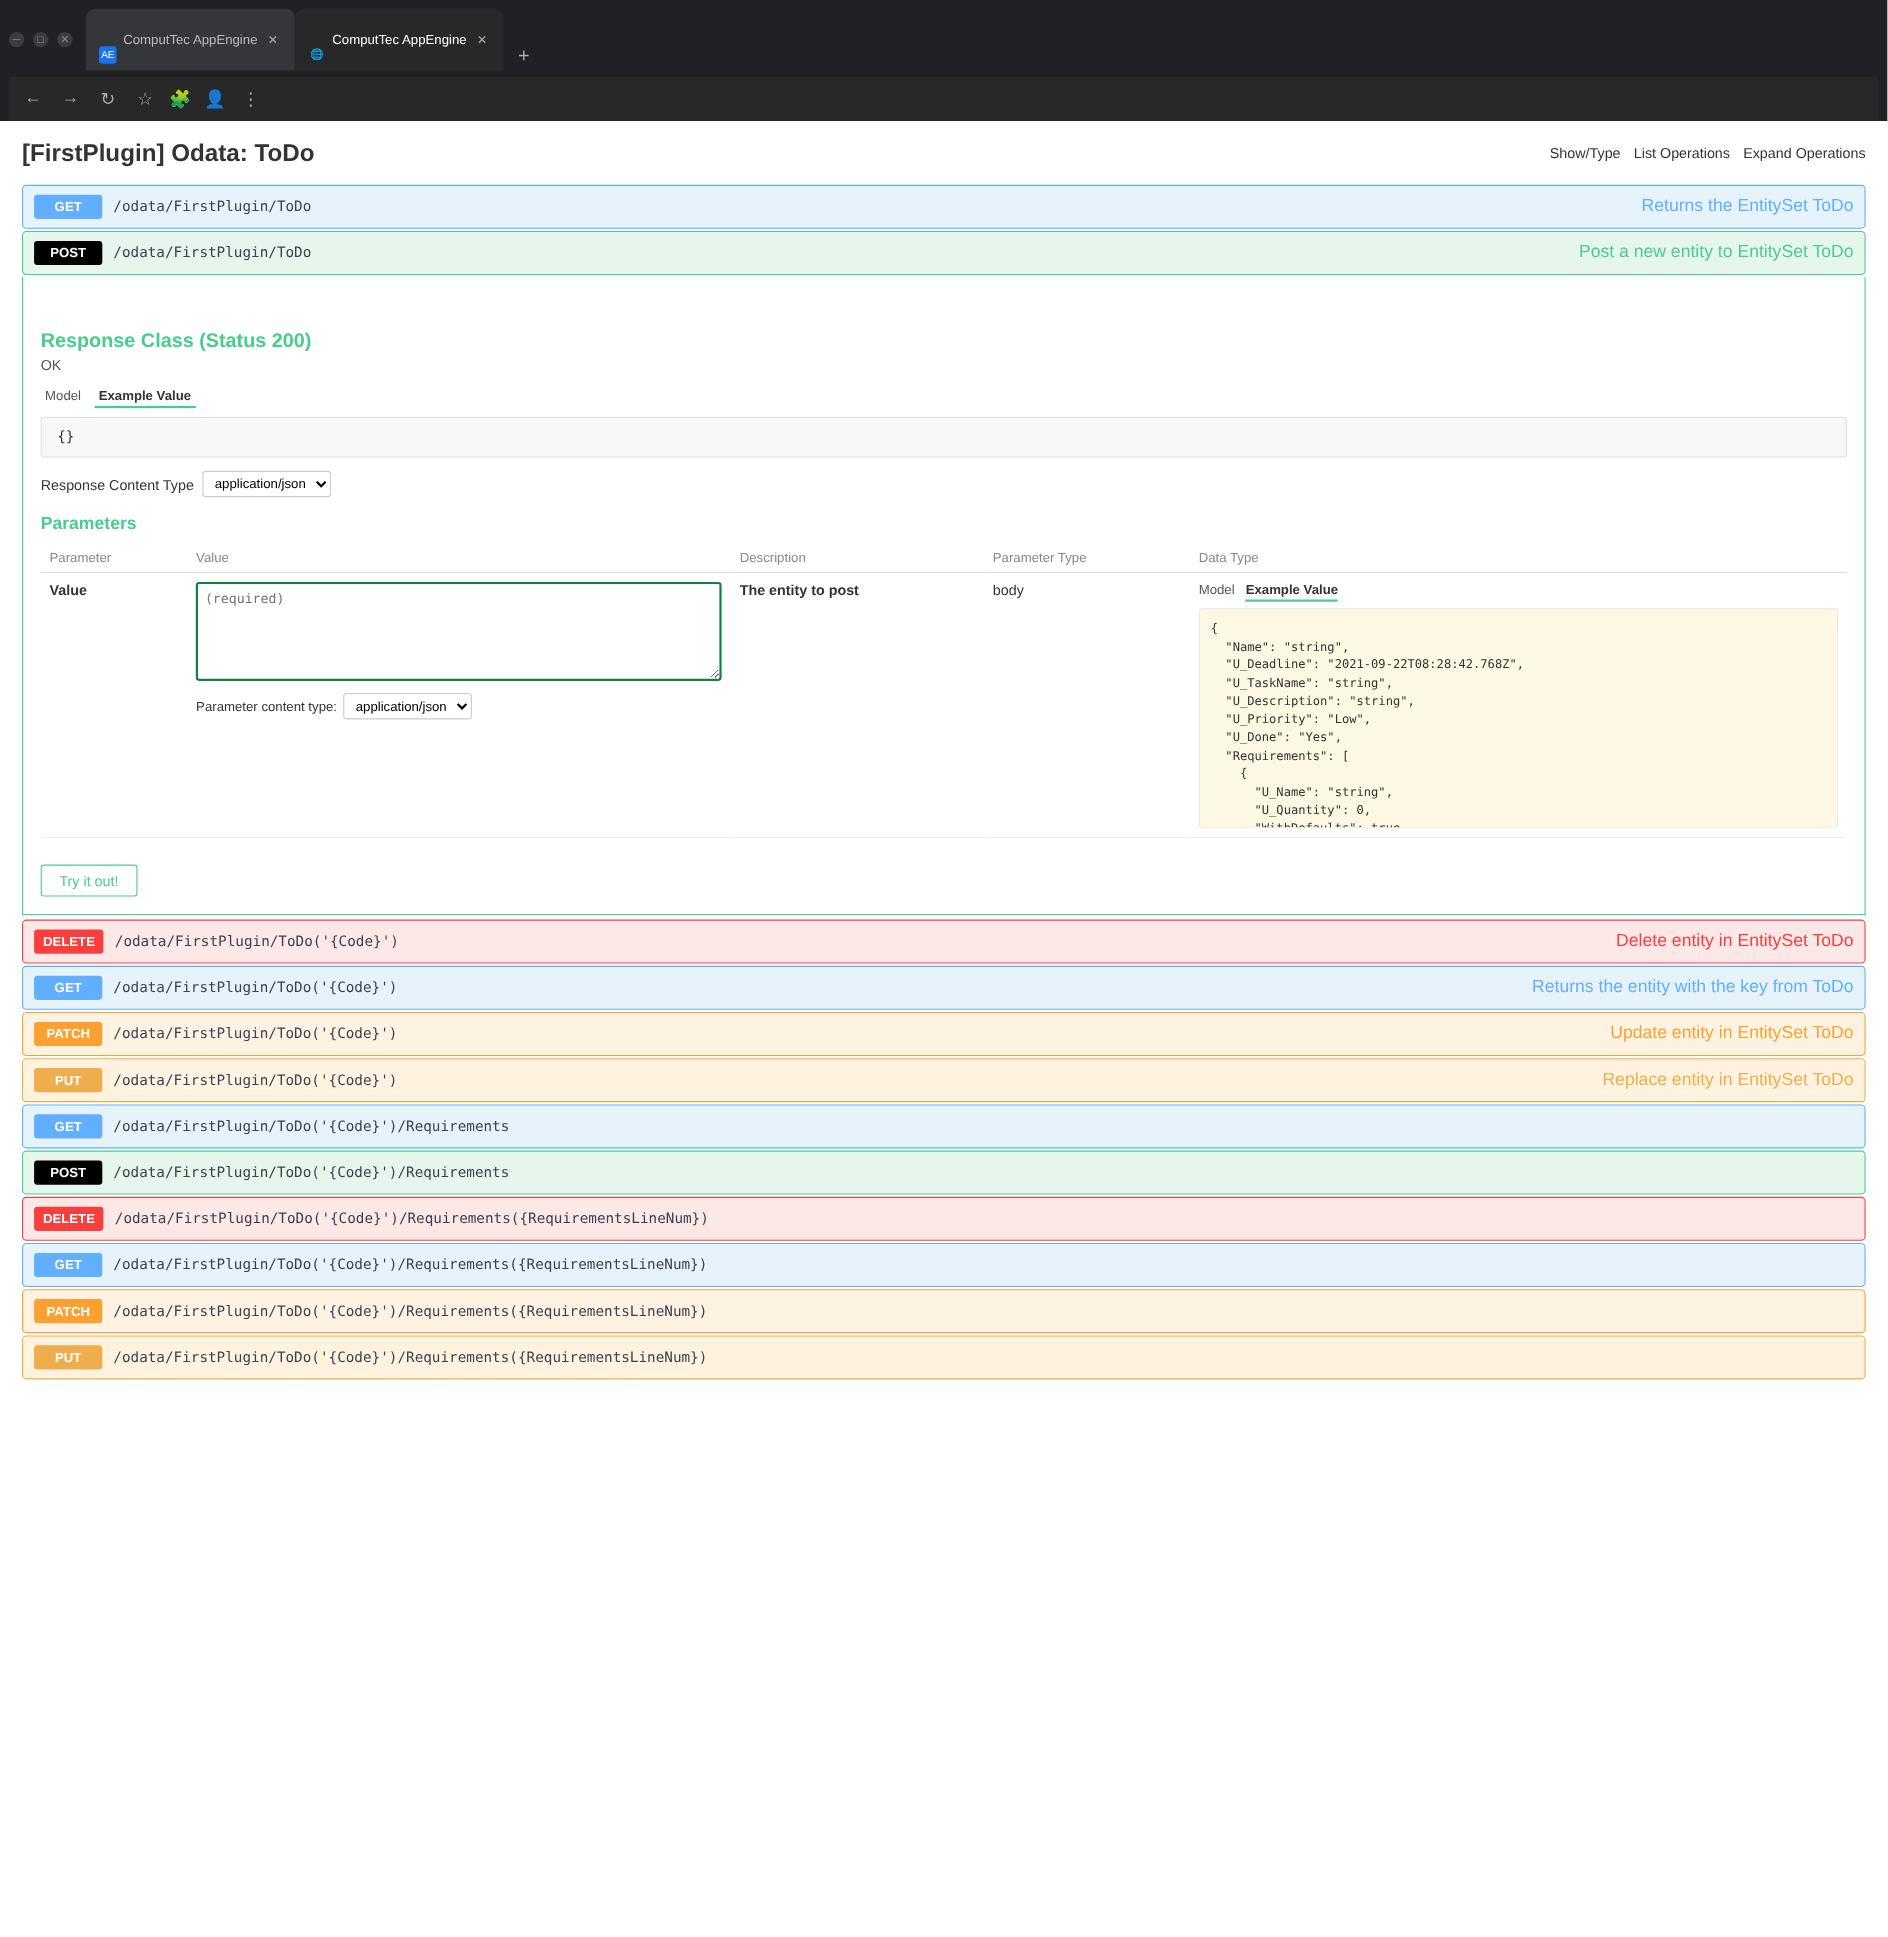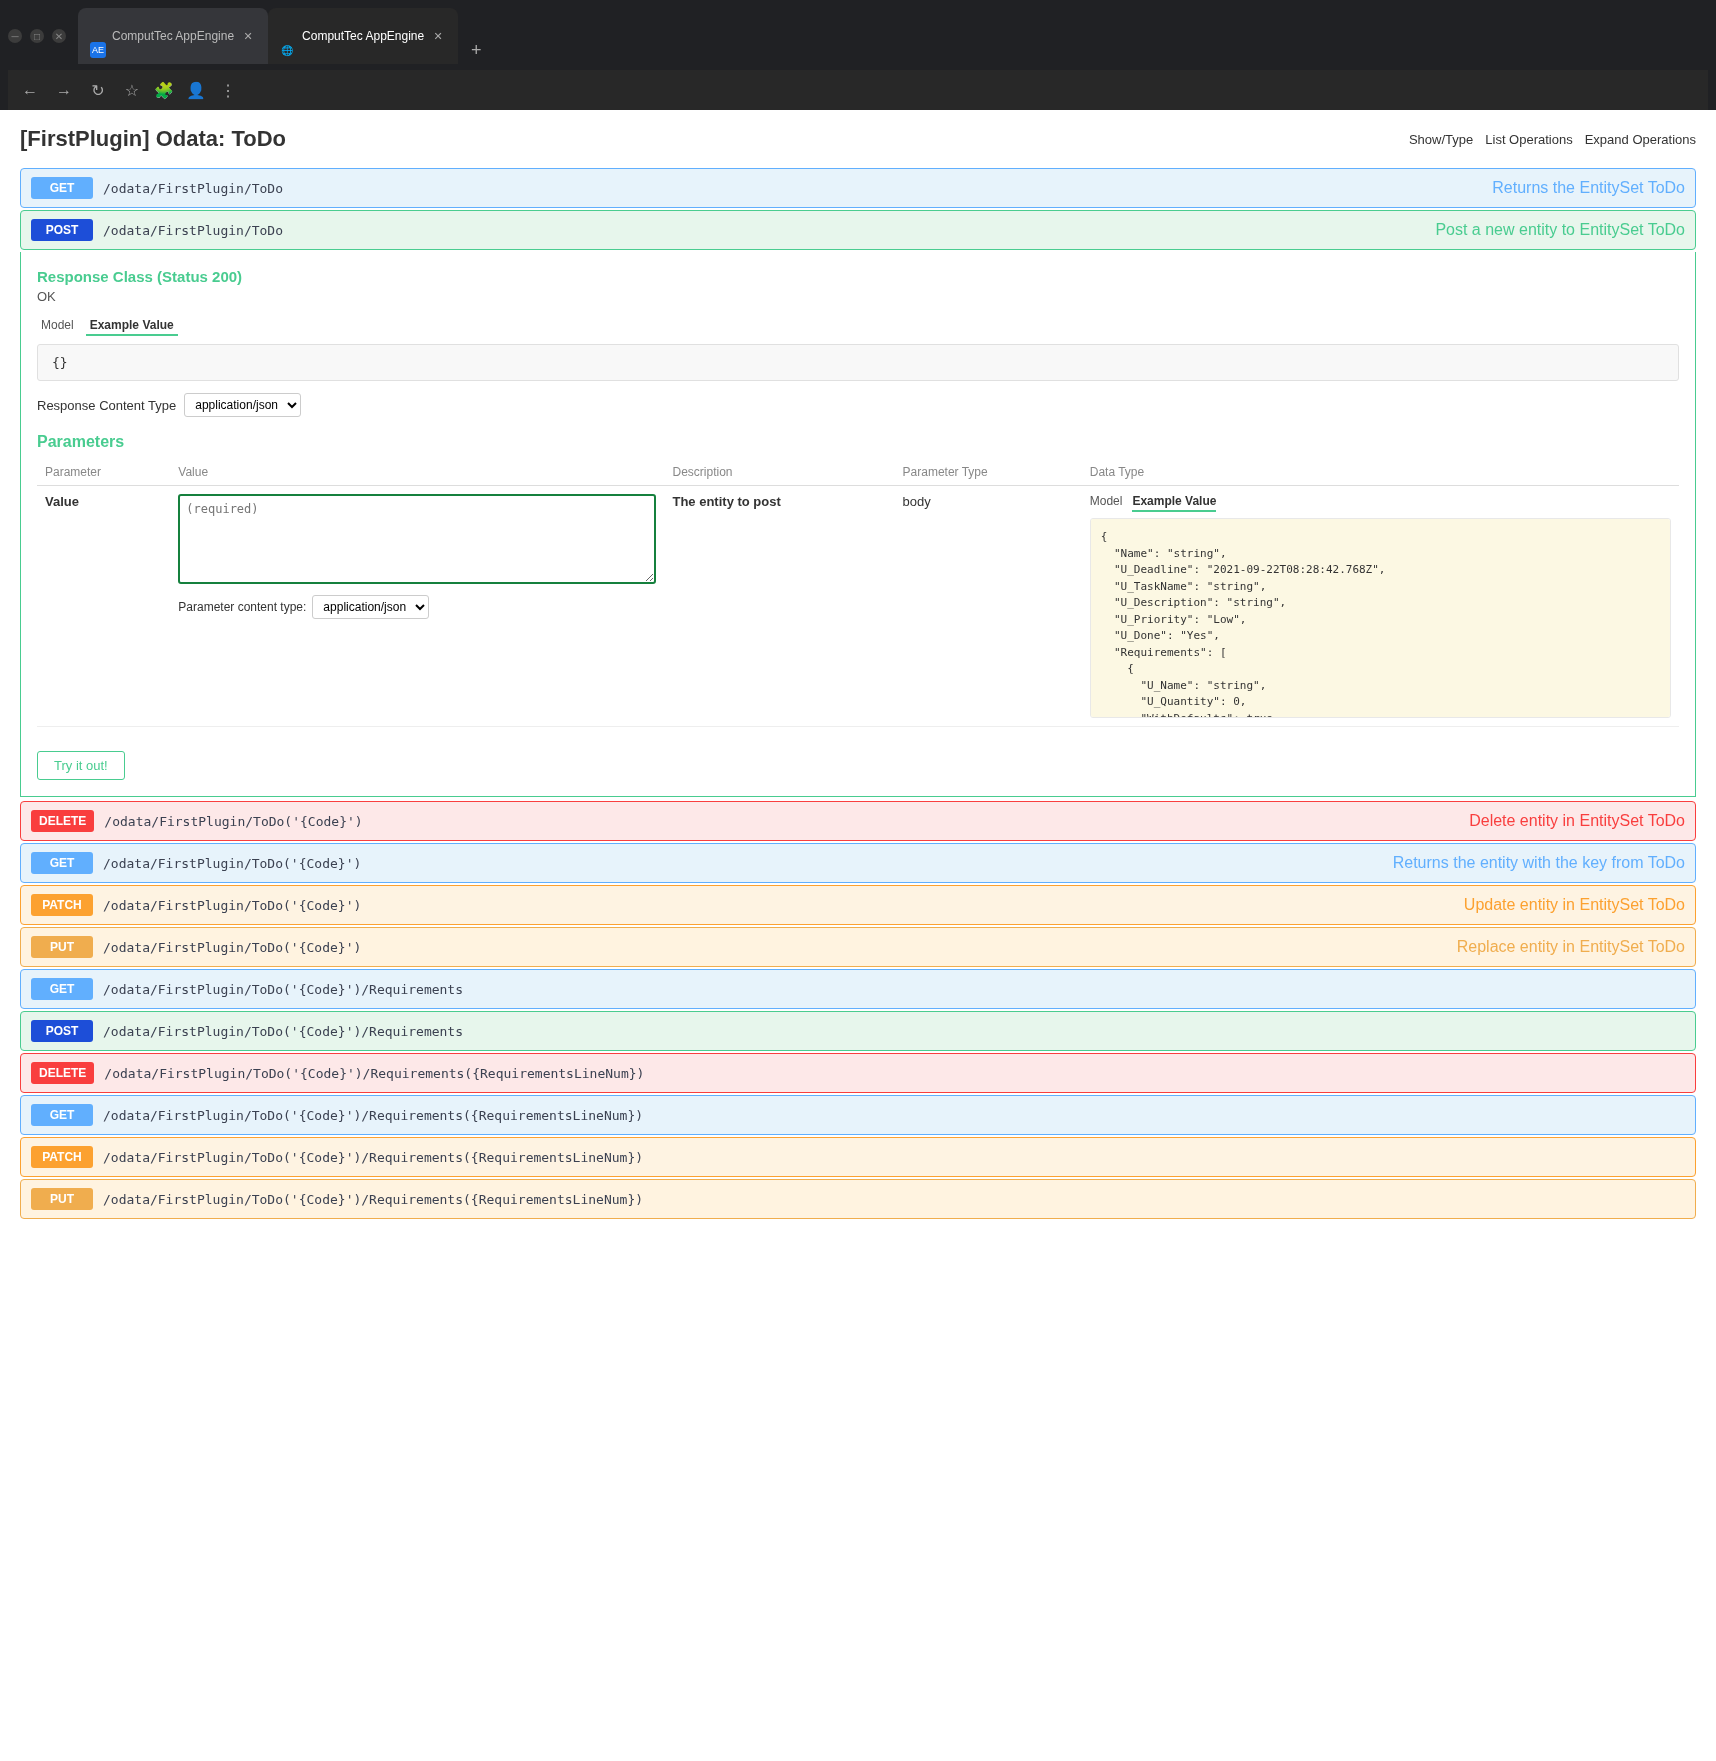--- a/index.html
+++ b/index.html
@@ -176,21 +176,21 @@
       font-size: 12px;
       font-weight: bold;
       color: #fff;
       padding: 4px 8px;
       border-radius: 3px;
       min-width: 62px;
       text-align: center;
       margin-right: 10px;
     }
     .badge-get { background: #61affe; }
-    .badge-post { background: #1d4ed8; }
+    .badge-post { background: #000000; }
     .badge-delete { background: #f93e3e; }
     .badge-patch { background: #fca130; }
     .badge-put { background: #f0ad4e; }
 
     .op-path {
       flex: 1;
       font-family: monospace;
       font-size: 13px;
       color: #3b4151;
     }
@@ -208,24 +208,25 @@
     
     .expanded-section {
       border: 1px solid #49cc90;
       border-top: none;
       background: #fff;
       padding: 16px;
       margin-bottom: 4px;
     }
 
     .response-class-title {
-      font-size: 15px;
+      font-size: 18px;
       color: #49cc90;
       font-weight: bold;
       margin-bottom: 4px;
+      margin-top: 31px;
     }
     .response-ok {
       font-size: 13px;
       color: #555;
       margin-bottom: 12px;
     }
 
     .model-tabs {
       display: flex;
       gap: 8px;

